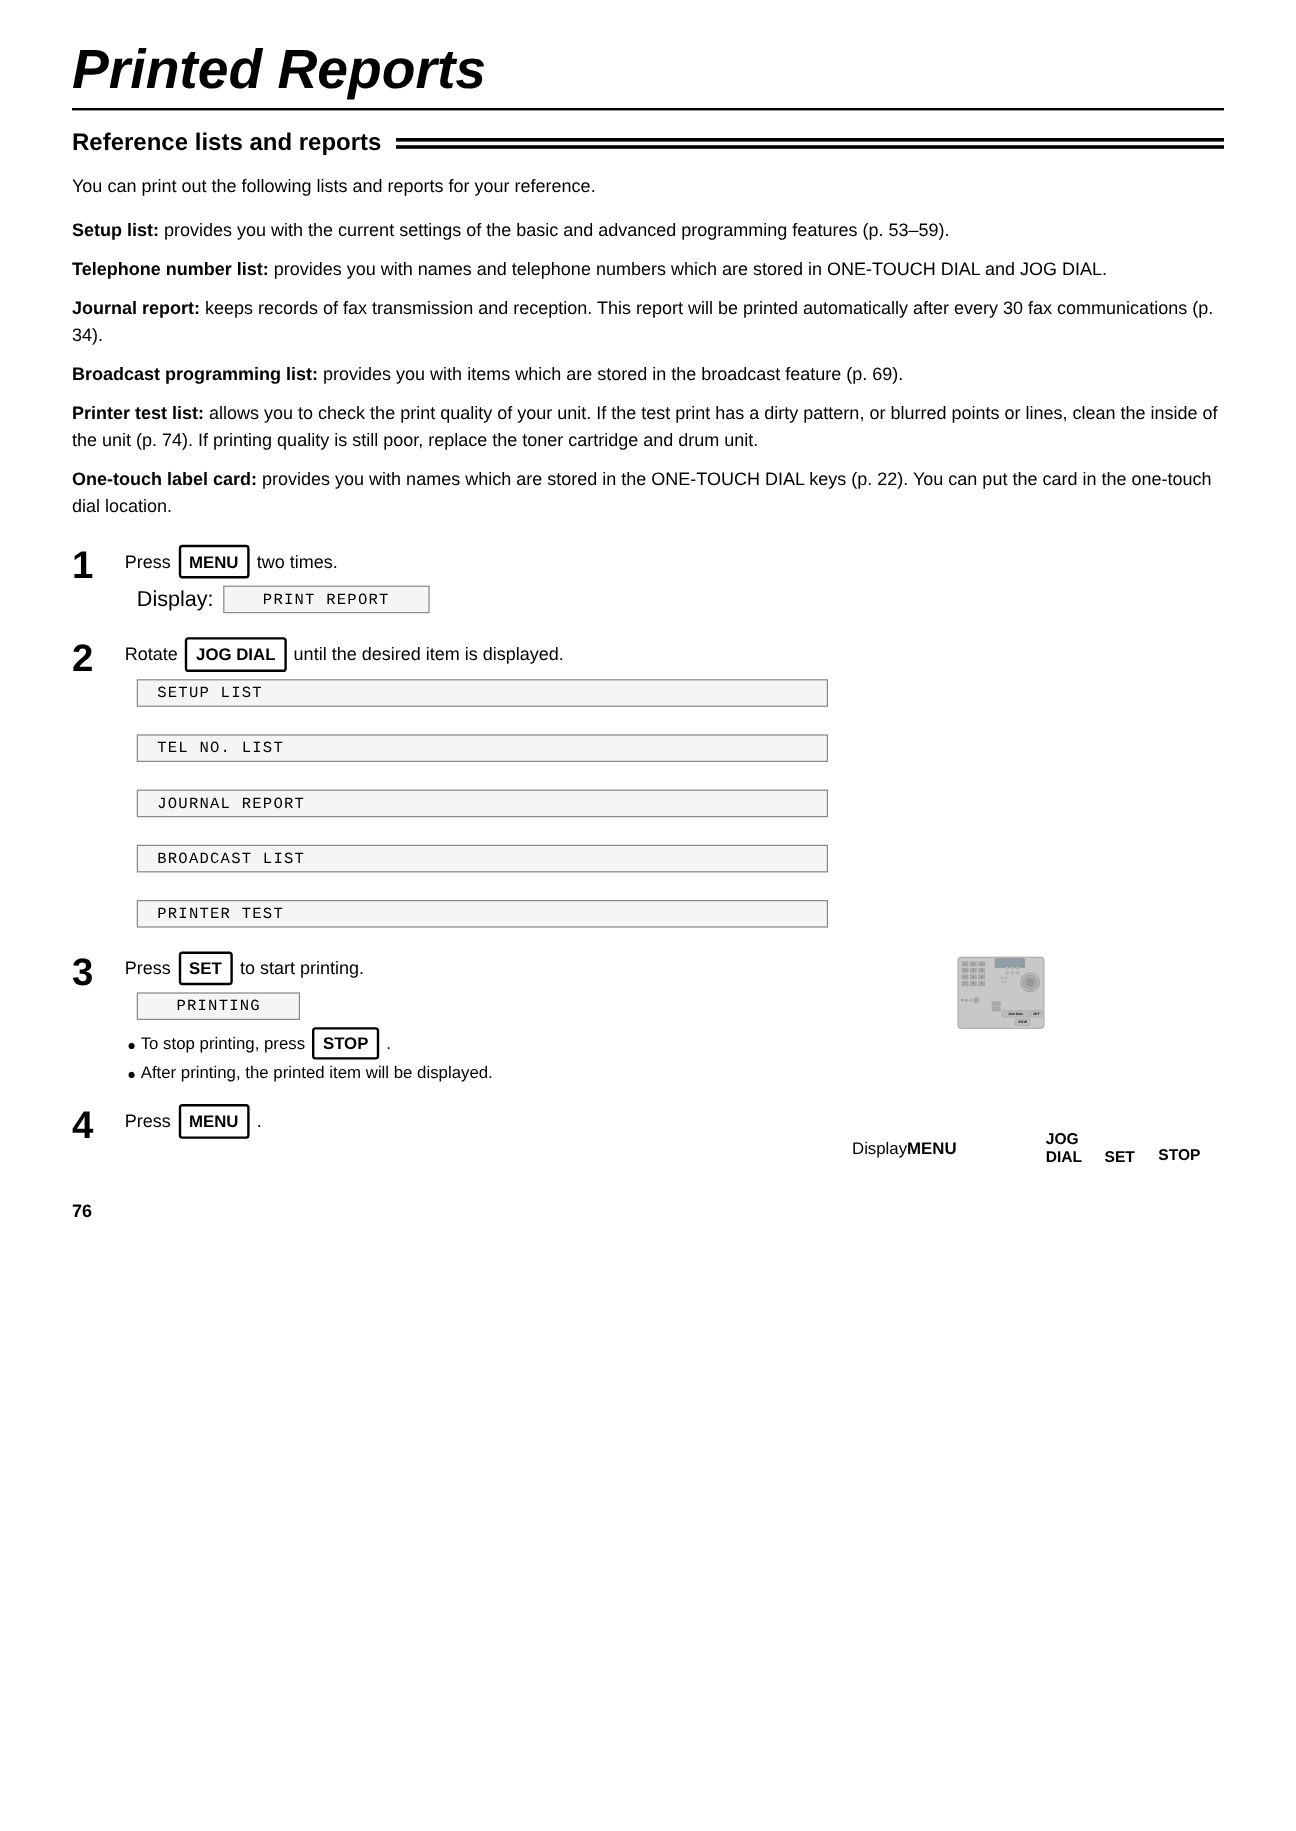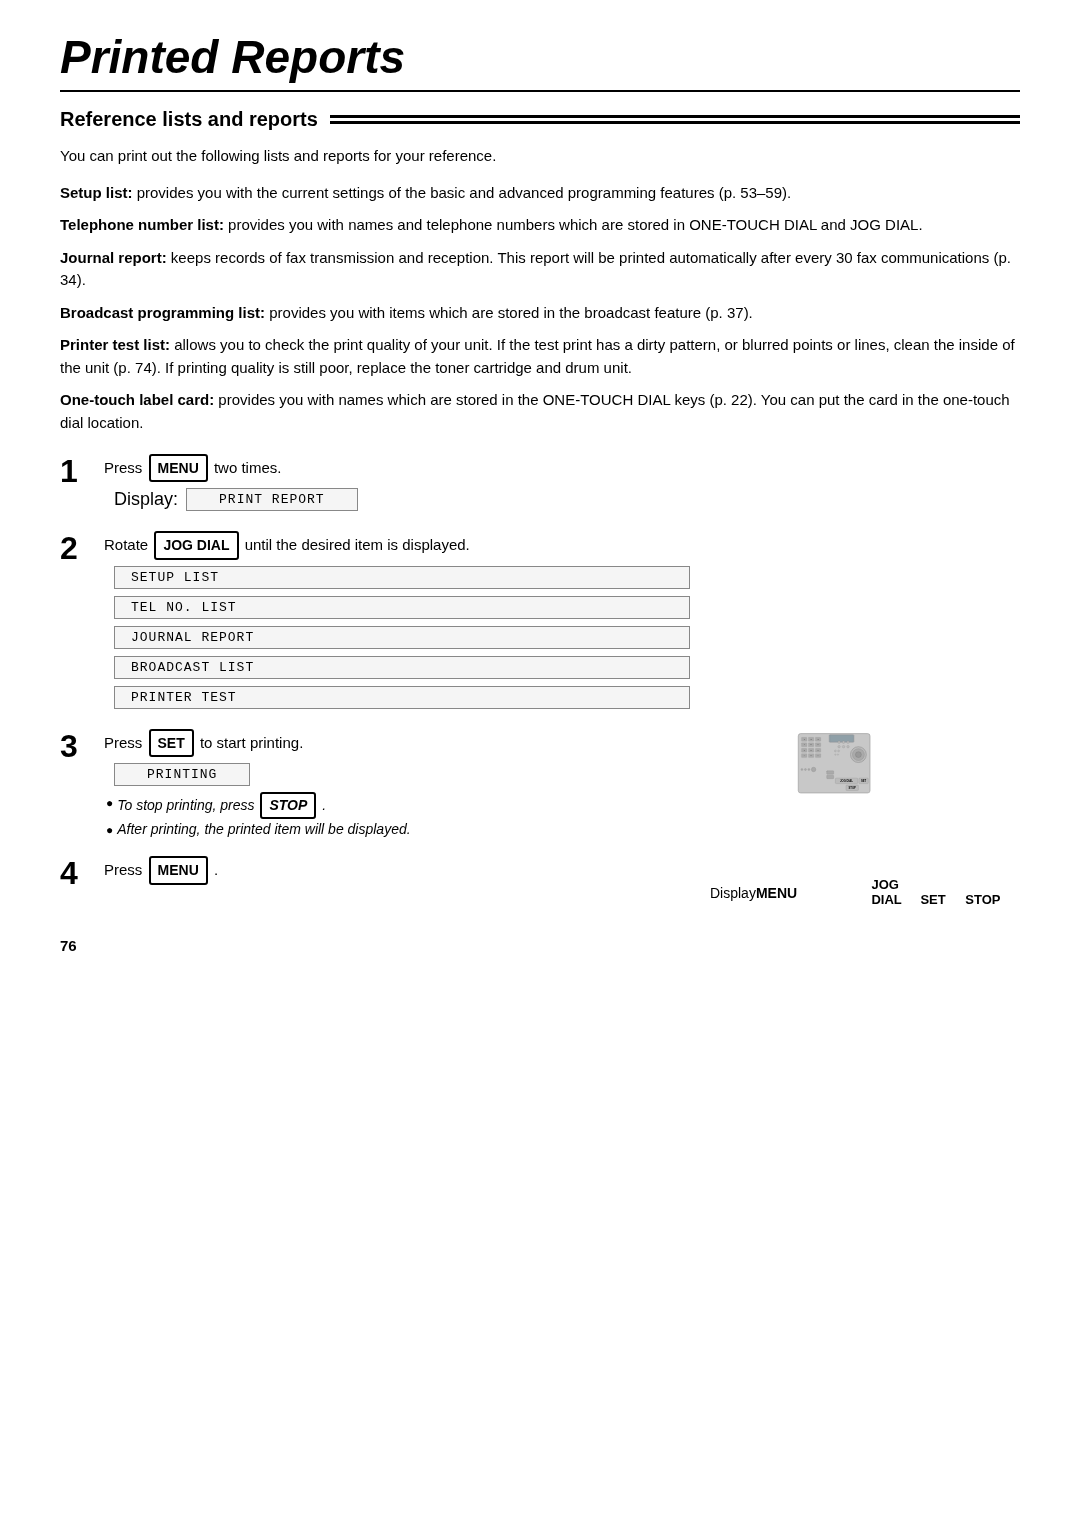--- a/index.html
+++ b/index.html
@@ -107,23 +107,22 @@
       display: inline-block;
     }
     .bullet-notes {
       margin-top: 6px;
       margin-left: 2px;
     }
     .bullet-note {
       font-size: 14px;
       line-height: 1.5;
       display: flex;
-      align-items: flex-start;
+      align-items: center;
       gap: 4px;
-      font-style: italic;
     }
     .bullet-note::before {
       content: '●';
       font-size: 12px;
       margin-top: 2px;
     }
     .page-number {
       margin-top: 30px;
       font-size: 15px;
       font-weight: bold;
@@ -161,21 +160,21 @@
     .stop-label {
       font-size: 13px;
       font-weight: bold;
       text-align: center;
     }
 
     
     .display-items-list {
       display: flex;
       flex-direction: column;
-      gap: 3px;
+      gap: 19px;
       margin-top: 2px;
       margin-left: 10px;
     }
 
     .step3-display-row {
       display: flex;
       align-items: center;
       gap: 8px;
       margin-top: 4px;
       margin-left: 10px;
@@ -212,21 +211,21 @@
     <div class="h2-line"></div>
   </div>
 </div>
 
 <p class="intro-text">You can print out the following lists and reports for your reference.</p>
 
 <div>
   <p class="desc-block"><b>Setup list:</b><span> provides you with the current settings of the basic and advanced programming features (p. 53–59).</span></p>
   <p class="desc-block"><b>Telephone number list:</b><span> provides you with names and telephone numbers which are stored in ONE-TOUCH DIAL and JOG DIAL.</span></p>
   <p class="desc-block"><b>Journal report:</b><span> keeps records of fax transmission and reception. This report will be printed automatically after every 30 fax communications (p. 34).</span></p>
-  <p class="desc-block"><b>Broadcast programming list:</b><span> provides you with items which are stored in the broadcast feature (p. 37).</span></p>
+  <p class="desc-block"><b>Broadcast programming list:</b><span> provides you with items which are stored in the broadcast feature (p. 69).</span></p>
   <p class="desc-block"><b>Printer test list:</b><span> allows you to check the print quality of your unit. If the test print has a dirty pattern, or blurred points or lines, clean the inside of the unit (p. 74). If printing quality is still poor, replace the toner cartridge and drum unit.</span></p>
   <p class="desc-block"><b>One-touch label card:</b><span> provides you with names which are stored in the ONE-TOUCH DIAL keys (p. 22). You can put the card in the one-touch dial location.</span></p>
 </div>
 
 <div class="steps-area">
   <div class="steps-left">
 
     <div class="step">
       <div class="step-number">1</div>
       <div class="step-content">

